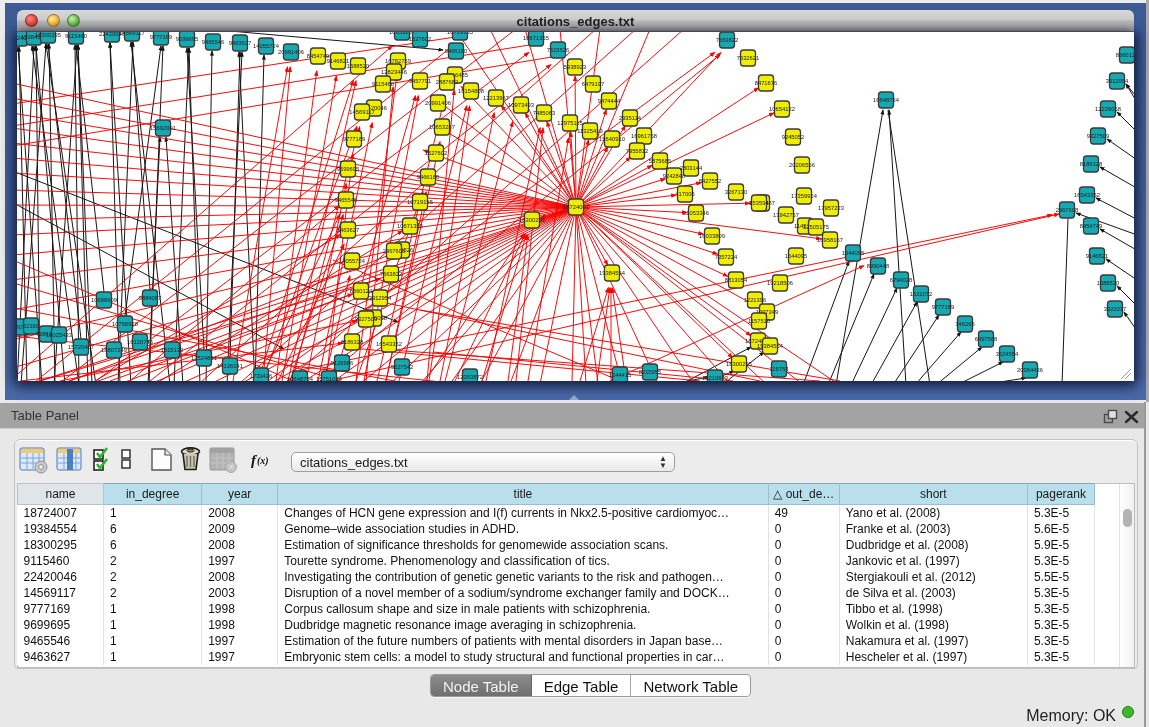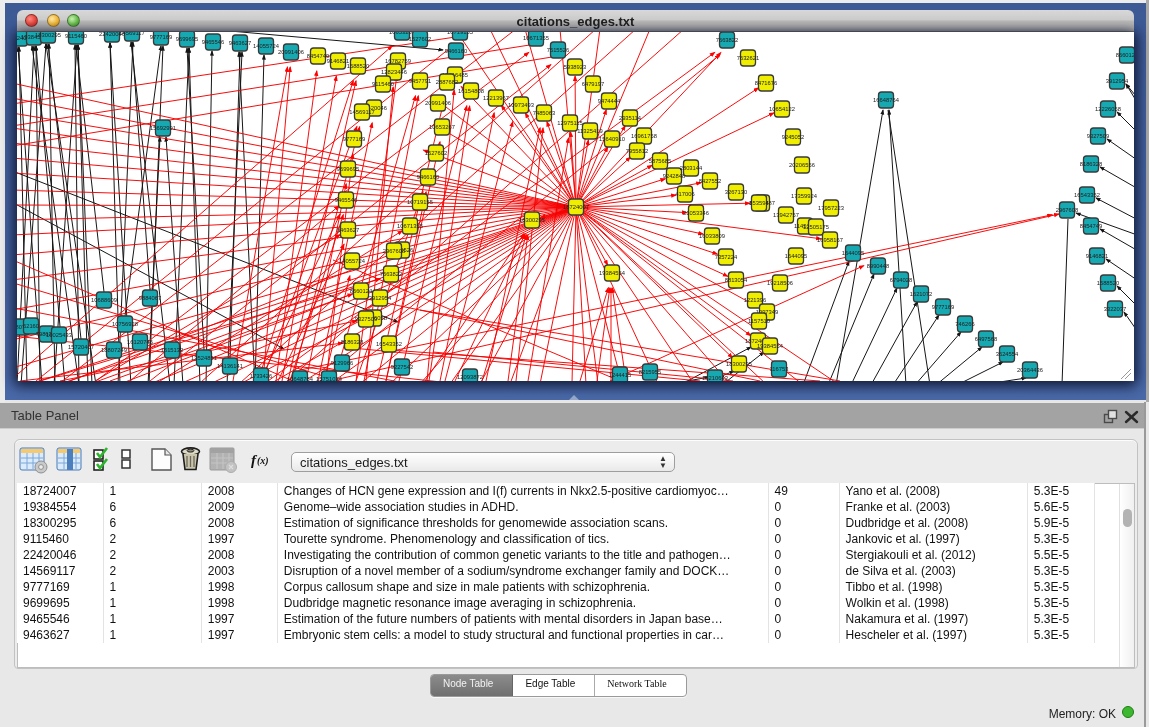--- a/index.html
+++ b/index.html
@@ -44,24 +44,24 @@
 table.data tr td { border-right:1px solid #e3e3e3; }
 .c1 { width:86px; } .c2 { width:98px; } .c3 { width:76px; } .c4 { width:490px; }
 .c5 { width:71px; } .c6 { width:188px; } .c7 { width:67px; }
 .tablewrap { position:absolute; left:17px; top:483px; width:1118px; height:185px; background:#fff;
   border:1px solid #bdbdbd; }
 .sb { position:absolute; left:1119px; top:484px; width:15px; height:183px; background:linear-gradient(90deg,#ffffff,#f0f0f0); border-left:1px solid #e0e0e0; }
 .sb .thumb { position:absolute; left:3px; top:25px; width:9px; height:18px; background:#b3b3b3; border-radius:5px; }
 .tabs { position:absolute; left:430px; top:674px; height:23px; display:flex;
   border:1px solid #9a9a9a; border-radius:4px; overflow:hidden; background:#fff;
   box-shadow:0 1px 0 rgba(255,255,255,0.7); }
-.tabs .tab { font-size:10px; padding:3px 19px 0 12px; color:#111; border-right:1px solid #aaa; }
+.tabs .tab { font-size:15px; padding:3px 12px 0 12px; color:#111; border-right:1px solid #aaa; }
 .tabs .tab.sel { background:linear-gradient(#8c8c8c,#6f6f6f); color:#f2f2f2; border-right:1px solid #666; }
-.tabs .tab:last-child { border-right:none;font-family:Liberation Serif, serif; }
-.mem { position:absolute; right:33px; top:707px; font-size:12px; color:#222; }
+.tabs .tab:last-child { border-right:none; }
+.mem { position:absolute; right:33px; top:707px; font-size:16px; color:#222; }
 .memdot { position:absolute; right:15px; top:706px; width:12px; height:12px; border-radius:50%;
   background:#3db82e; border:1px solid #1e7d14; }
 </style></head>
 <body>
 <div class="desktop-top"></div>
 <div class="desktop-l"></div>
 <div class="desktop-r"></div>
 <div class="win">
   <div class="titlebar">
     <div class="tl r"></div>
@@ -938,20 +938,29 @@
     <circle cx="21" cy="19" r="5.5" fill="#c2c2c2" stroke="#adadad"></circle>
     <path d="M19 17 L23 21 M23 17 L19 21" stroke="#ddd" stroke-width="1.2"></path>
   </g>
   <text x="235" y="18" font-size="15" font-style="italic" font-weight="bold" font-family="Liberation Serif,serif" fill="#111">f</text>
   <text x="241" y="17" font-size="10" font-style="italic" font-weight="bold" font-family="Liberation Serif,serif" fill="#111">(x)</text>
 </svg>
 <div class="dd">citations_edges.txt<span class="arrows">▲<br>▼</span></div>
 <div class="tablewrap"></div>
 <table class="data">
 <tbody>
+      <tr>
+        <th class="c1 first">name</th>
+        <th class="c2">in_degree</th>
+        <th class="c3">year</th>
+        <th class="c4">title</th>
+        <th class="c5">△ out_de…</th>
+        <th class="c6">short</th>
+        <th class="c7">pagerank</th>
+      </tr>
 <tr>
         <td class="c1">18724007</td>
         <td class="c2">1</td>
         <td class="c3">2008</td>
         <td class="c4">Changes of HCN gene expression and I(f) currents in Nkx2.5-positive cardiomyoc…</td>
         <td class="c5">49</td>
         <td class="c6">Yano et al. (2008)</td>
         <td class="c7">5.3E-5</td>
       </tr>
       <tr>
@@ -978,21 +987,21 @@
         <td class="c3">1997</td>
         <td class="c4">Tourette syndrome. Phenomenology and classification of tics.</td>
         <td class="c5">0</td>
         <td class="c6">Jankovic et al. (1997)</td>
         <td class="c7">5.3E-5</td>
       </tr>
       <tr>
         <td class="c1">22420046</td>
         <td class="c2">2</td>
         <td class="c3">2008</td>
-        <td class="c4">Investigating the contribution of common genetic variants to the title and pathogen…</td>
+        <td class="c4">Investigating the contribution of genetic genetic variants to the risk and pathogen…</td>
         <td class="c5">0</td>
         <td class="c6">Stergiakouli et al. (2012)</td>
         <td class="c7">5.5E-5</td>
       </tr>
       <tr>
         <td class="c1">14569117</td>
         <td class="c2">2</td>
         <td class="c3">2003</td>
         <td class="c4">Disruption of a novel member of a sodium/syndrome exchanger family and DOCK…</td>
         <td class="c5">0</td>

